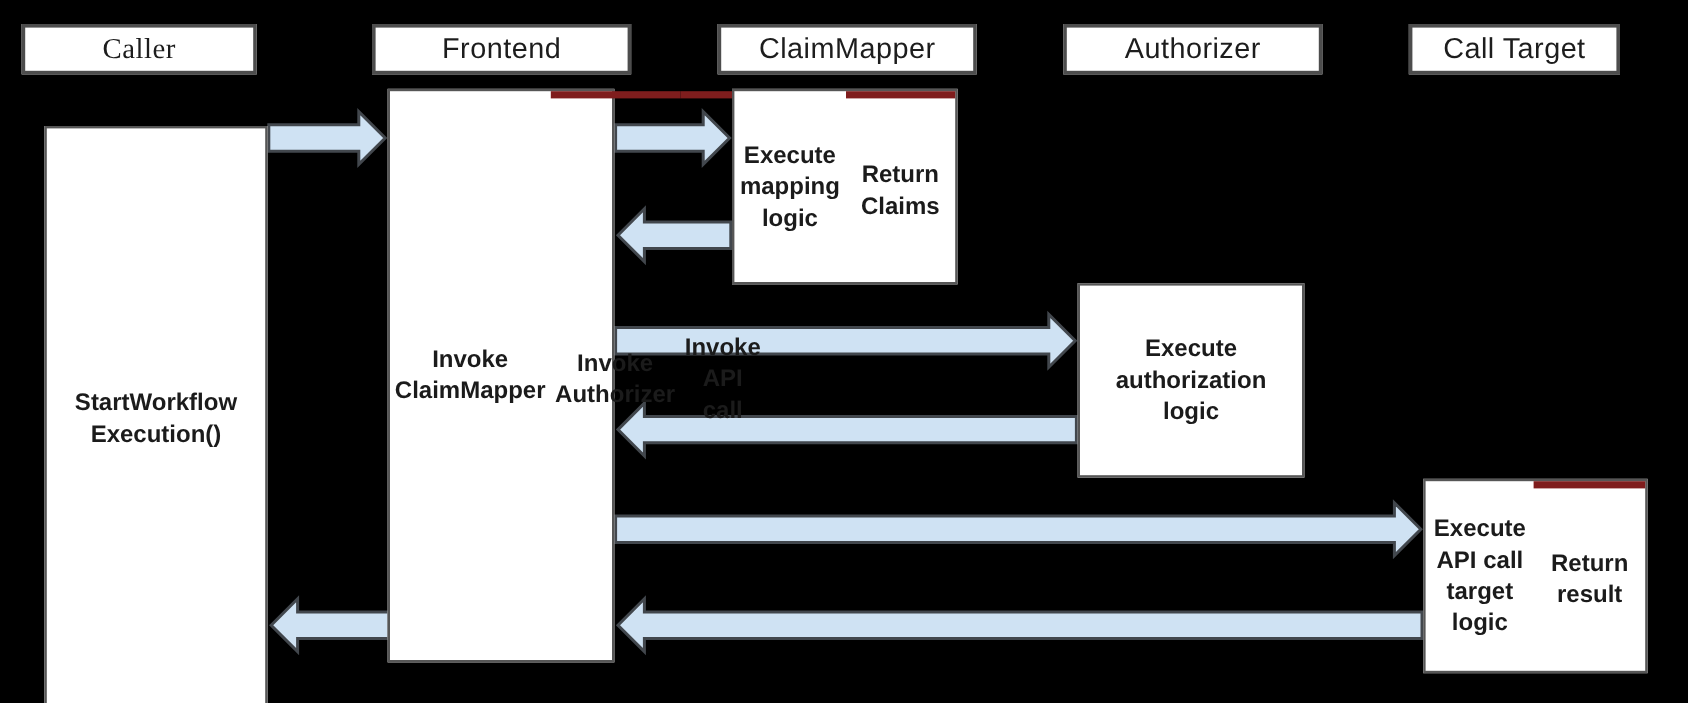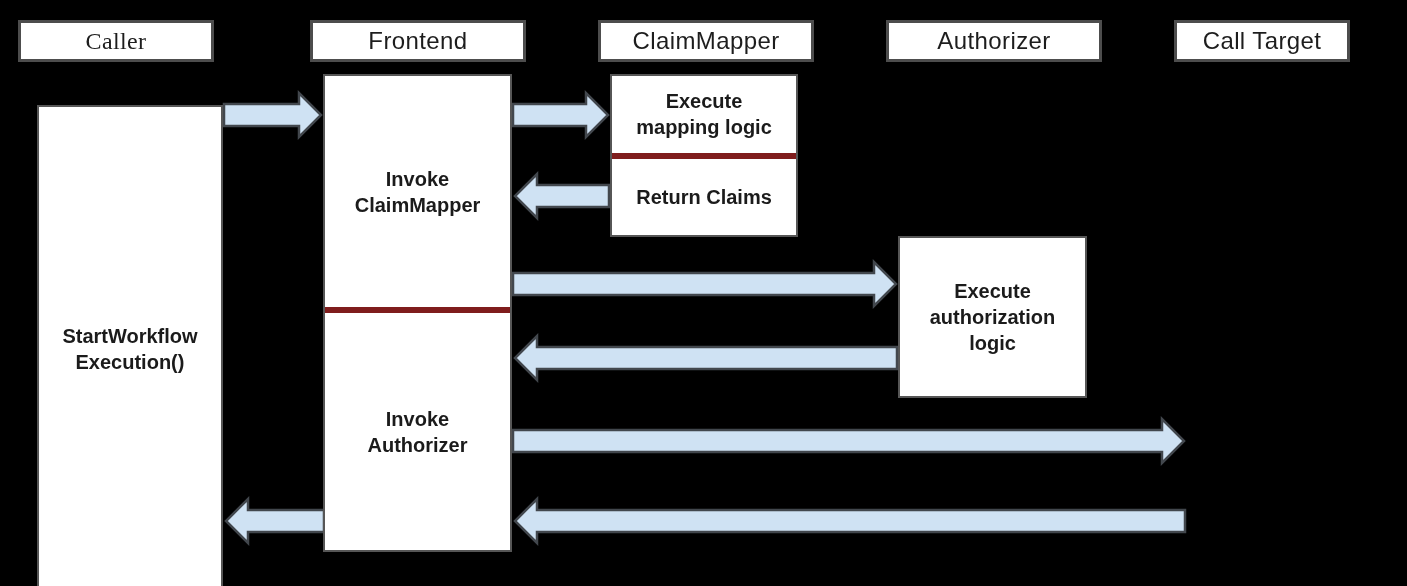--- a/index.html
+++ b/index.html
@@ -35,21 +35,21 @@
     letter-spacing: 0.4px;
     white-space: nowrap;
   }
   
   .colbox {
     position: absolute;
     background: #ffffff;
     border: 2.5px solid #565656;
     box-sizing: border-box;
     display: flex;
-    flex-direction: column;
+    flex-direction: row;
     z-index: 2;
   }
   .colbox .row {
     display: flex;
     align-items: center;
     justify-content: center;
     min-height: 0;
     padding: 2px 4px;
     box-sizing: border-box;
   }
@@ -115,34 +115,46 @@
 
   <div class="colbox" style="left:323px; top:74px; width:189px; height:478px;">
     <div class="row" style="flex:161;">
       <span class="step-label">Invoke
 ClaimMapper</span>
     </div>
     <div class="row" style="flex:165;">
       <span class="step-label">Invoke
 Authorizer</span>
     </div>
+    <div class="row" style="flex:161;">
+      <span class="step-label">Invoke API call</span>
+    </div>
   </div>
 
   <div class="colbox" style="left:610px; top:74px; width:188px; height:163px;">
     <div class="row" style="flex:82;">
       <span class="step-label">Execute
 mapping logic</span>
     </div>
     <div class="row" style="flex:81;">
       <span class="step-label">Return Claims</span>
     </div>
   </div>
 
   <div class="colbox" style="left:898px; top:236px; width:189px; height:162px;">
     <div class="row" style="flex:82;">
       <span class="step-label">Execute
 authorization
 logic</span>
     </div>
   </div>
 
+  <div class="colbox" style="left:1186px; top:399px; width:187px; height:162px;">
+    <div class="row" style="flex:80;">
+      <span class="step-label">Execute API call
+target logic</span>
+    </div>
+    <div class="row" style="flex:82;">
+      <span class="step-label">Return result</span>
+    </div>
+  </div>
 
 </div>
 
 </body></html>

